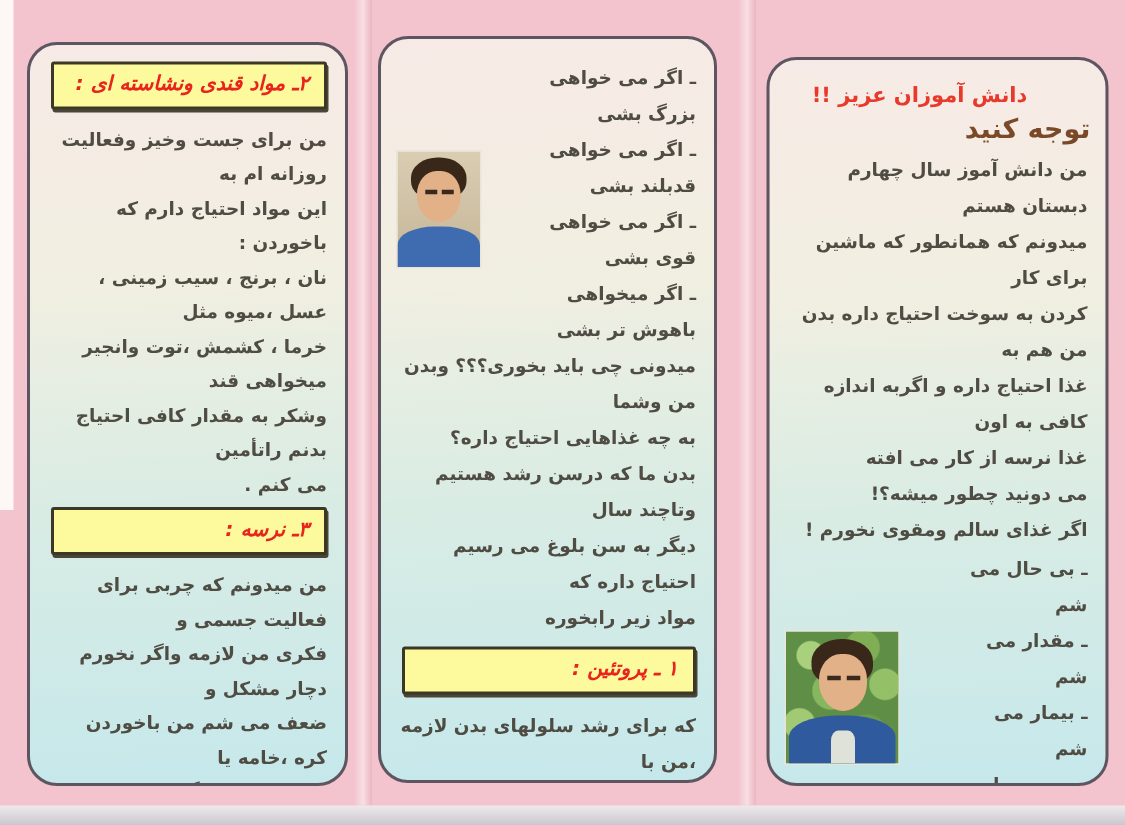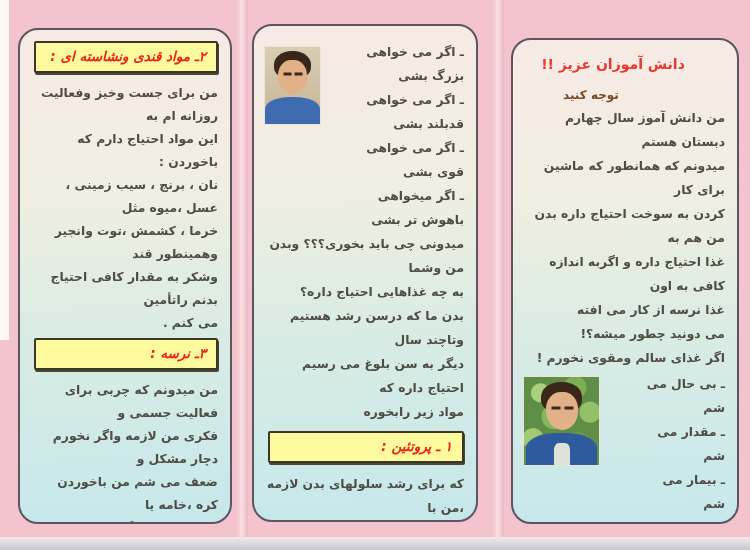--- a/index.html
+++ b/index.html
@@ -32,29 +32,29 @@
     padding:0 10px;color:#e8251c;font-weight:bold;font-style:italic;
     font-size:13.5px;text-align:right;
   }
   .para{
     white-space:pre-line;text-align:right;font-size:12.3px;font-weight:600;
     line-height:23px;margin:0 2px;
   }
   .card-mid  .para{line-height:24px;}
   .card-right .para{line-height:24px;}
 
-  .row{display:flex;align-items:flex-start;justify-content:space-between;gap:40px;}
+  .row{display:flex;align-items:center;justify-content:space-between;gap:40px;}
 
   .brochure-title{
     color:#e8392a;font-weight:bold;font-size:14px;text-align:center;
     padding-right:24px;margin-top:8px;
   }
   .brochure-subtitle{
-    color:#7a4a28;font-weight:bold;font-size:12px;text-align:left;
-    padding-left:40px;margin:16px 0 4px;
+    color:#7a4a28;font-weight:bold;font-size:18px;text-align:right;
+    padding-left:40px;margin:4px 0 4px;
   }
 
   
   .photo{position:relative;overflow:hidden;border:1px solid #e9e5da;flex:0 0 auto;}
   .photo .bg{position:absolute;inset:0;}
   .bg-foliage{
     background-color:#5f8f46;
     background-image:
       radial-gradient(circle at 22% 18%,#a9d07c 0 9px,transparent 10px),
       radial-gradient(circle at 68% 12%,#7fae55 0 11px,transparent 12px),
@@ -78,21 +78,21 @@
 
 <div class="edge-left"></div>
 <div class="fold f1"></div>
 <div class="fold f2"></div>
 
 <div class="card card-left">
   <div class="ybox">۲ـ مواد قندی ونشاسته ای :</div>
   <div class="para">من برای جست وخیز وفعالیت روزانه ام به
 این مواد احتیاج دارم که باخوردن :
 نان ، برنج ، سیب زمینی ، عسل ،میوه مثل
-خرما ، کشمش ،توت وانجیر وهمینطور قند
+خرما ، کشمش ،توت وانجیر میخواهی قند
 وشکر به مقدار کافی احتیاج بدنم راتأمین
 می کنم .</div>
   <div class="ybox">۳ـ نرسه :</div>
   <div class="para">من میدونم که چربی برای فعالیت جسمی و
 فکری من لازمه واگر نخورم دچار مشکل و
 ضعف می شم من باخوردن کره ،خامه یا
 پسته ، بادام ، گردو ، تخم آفتاب گردان یا
 روغن گیاهی مثل روغن ذرت یاروغن نباتی
 درغذا این مواد را تأمین می کنم چون اگر
 این مواد رانخورم بدن من برای فعالیت

